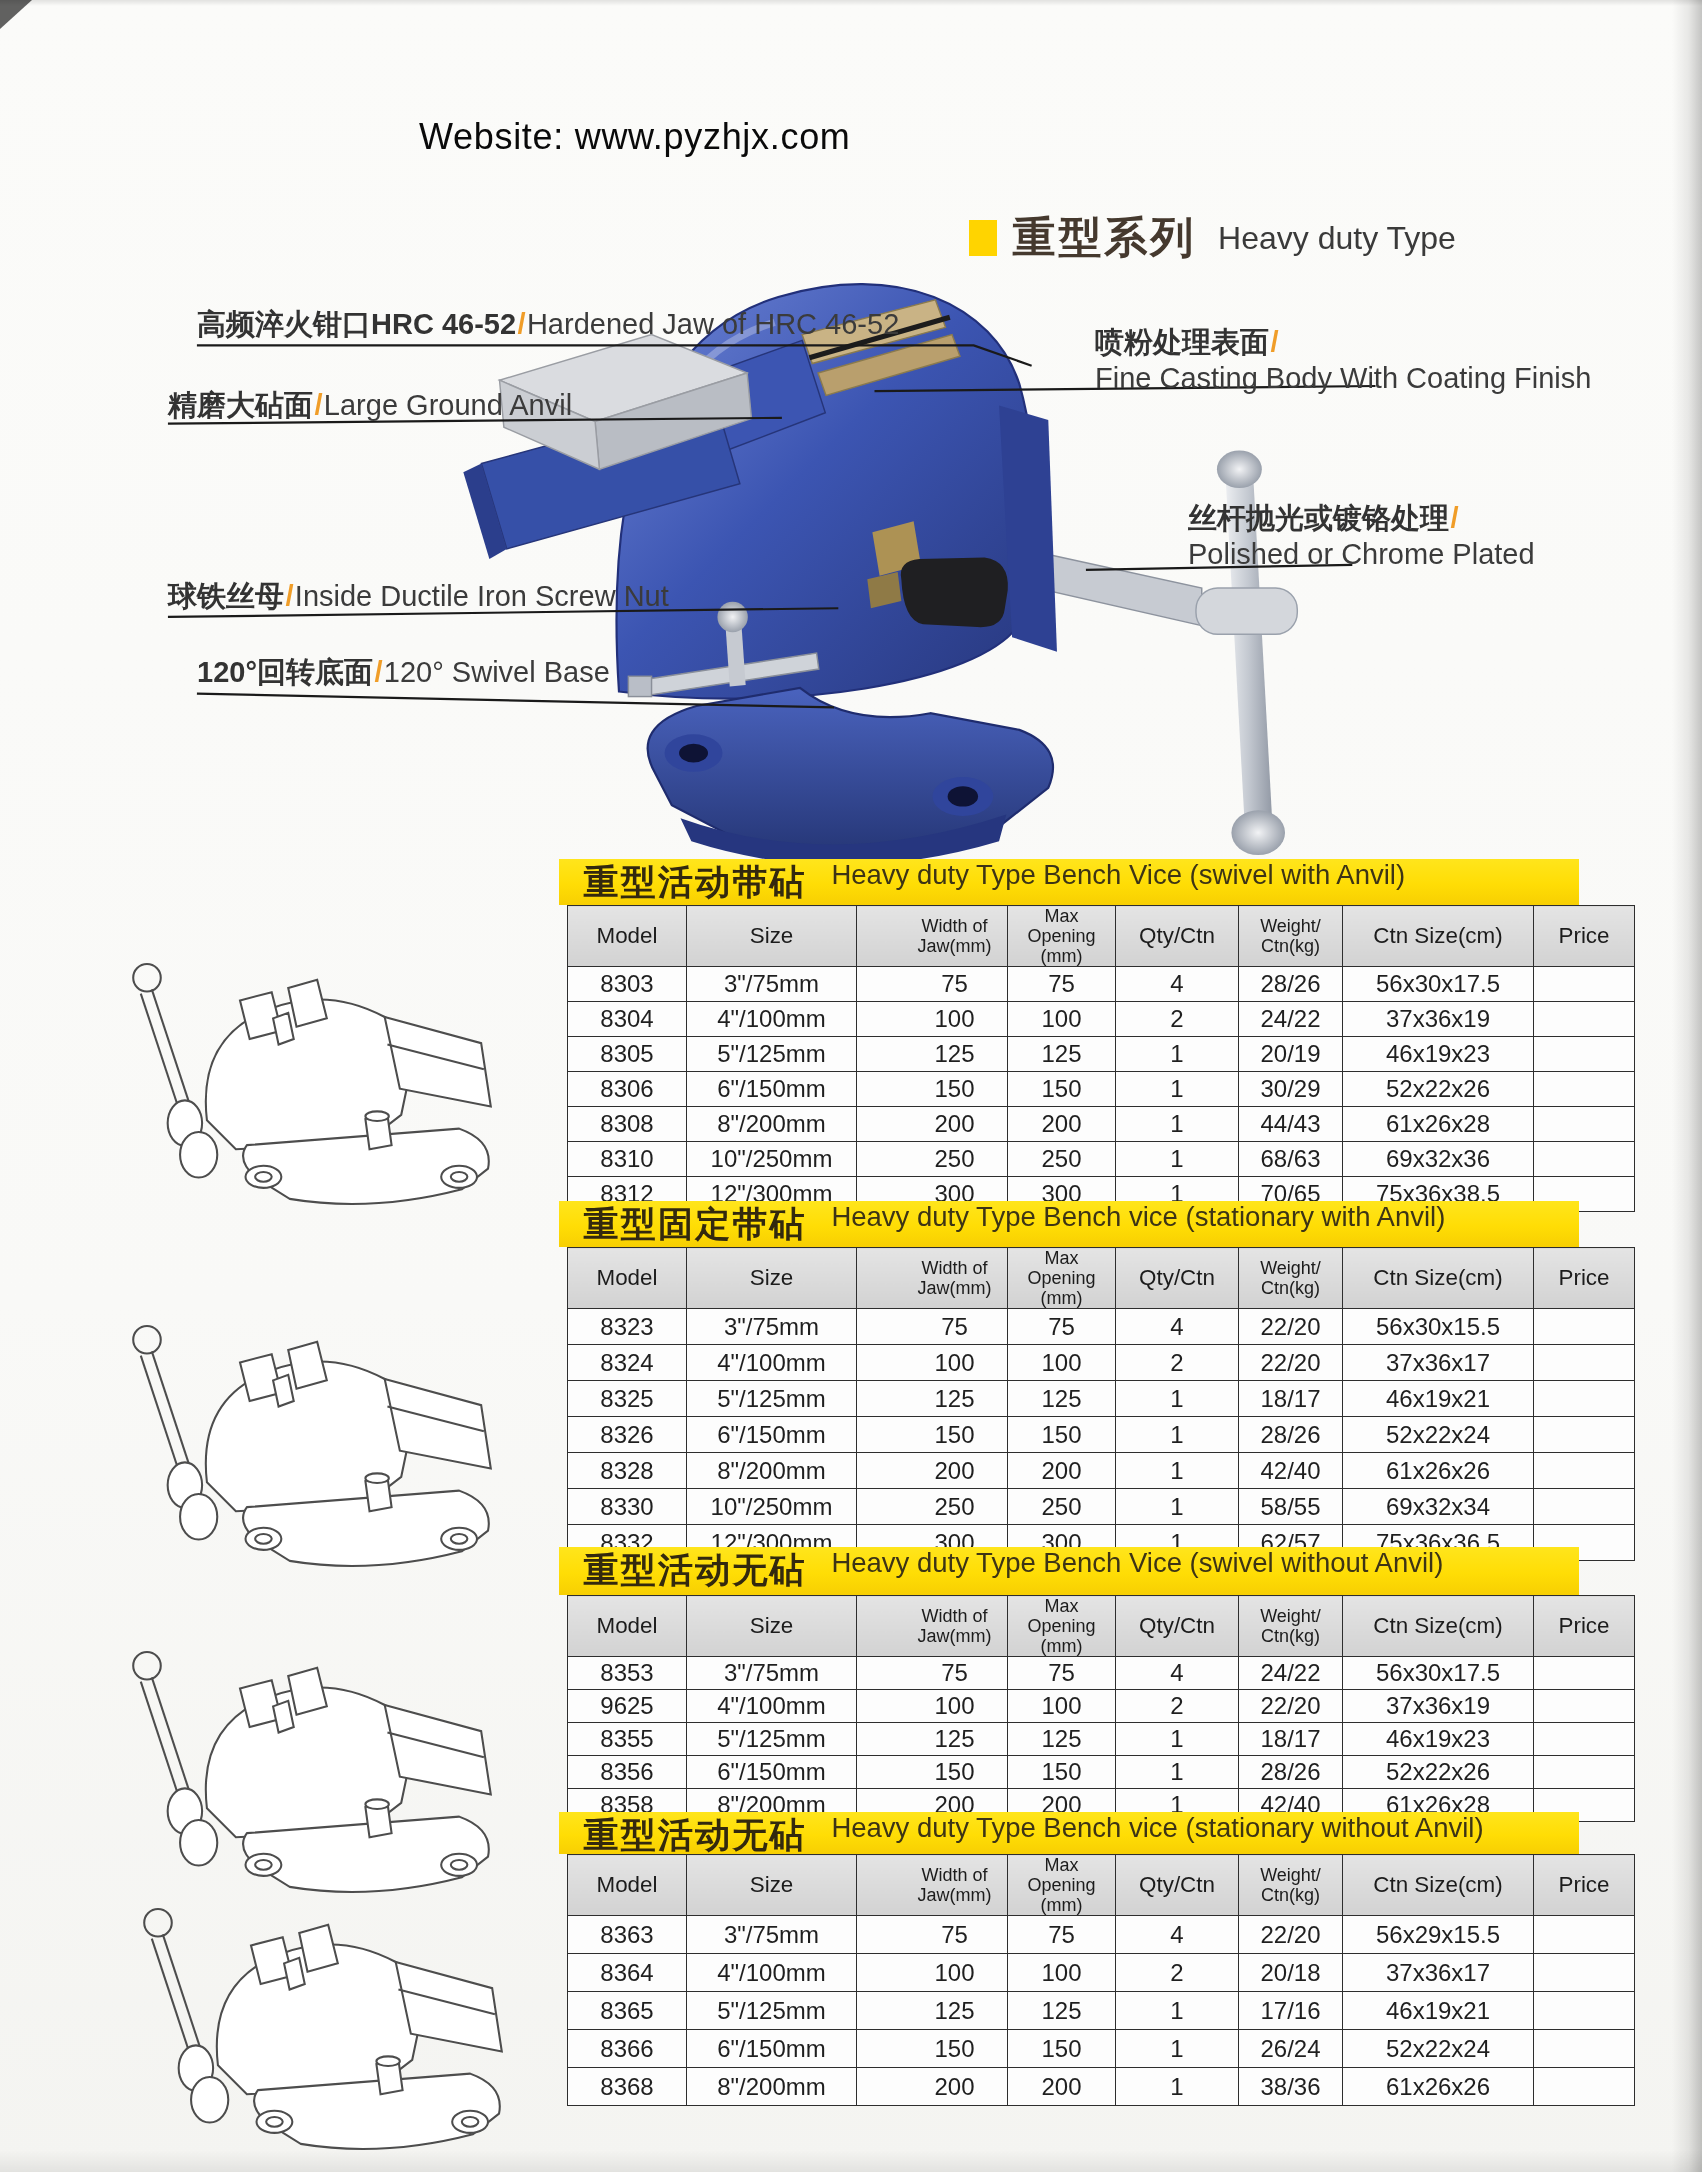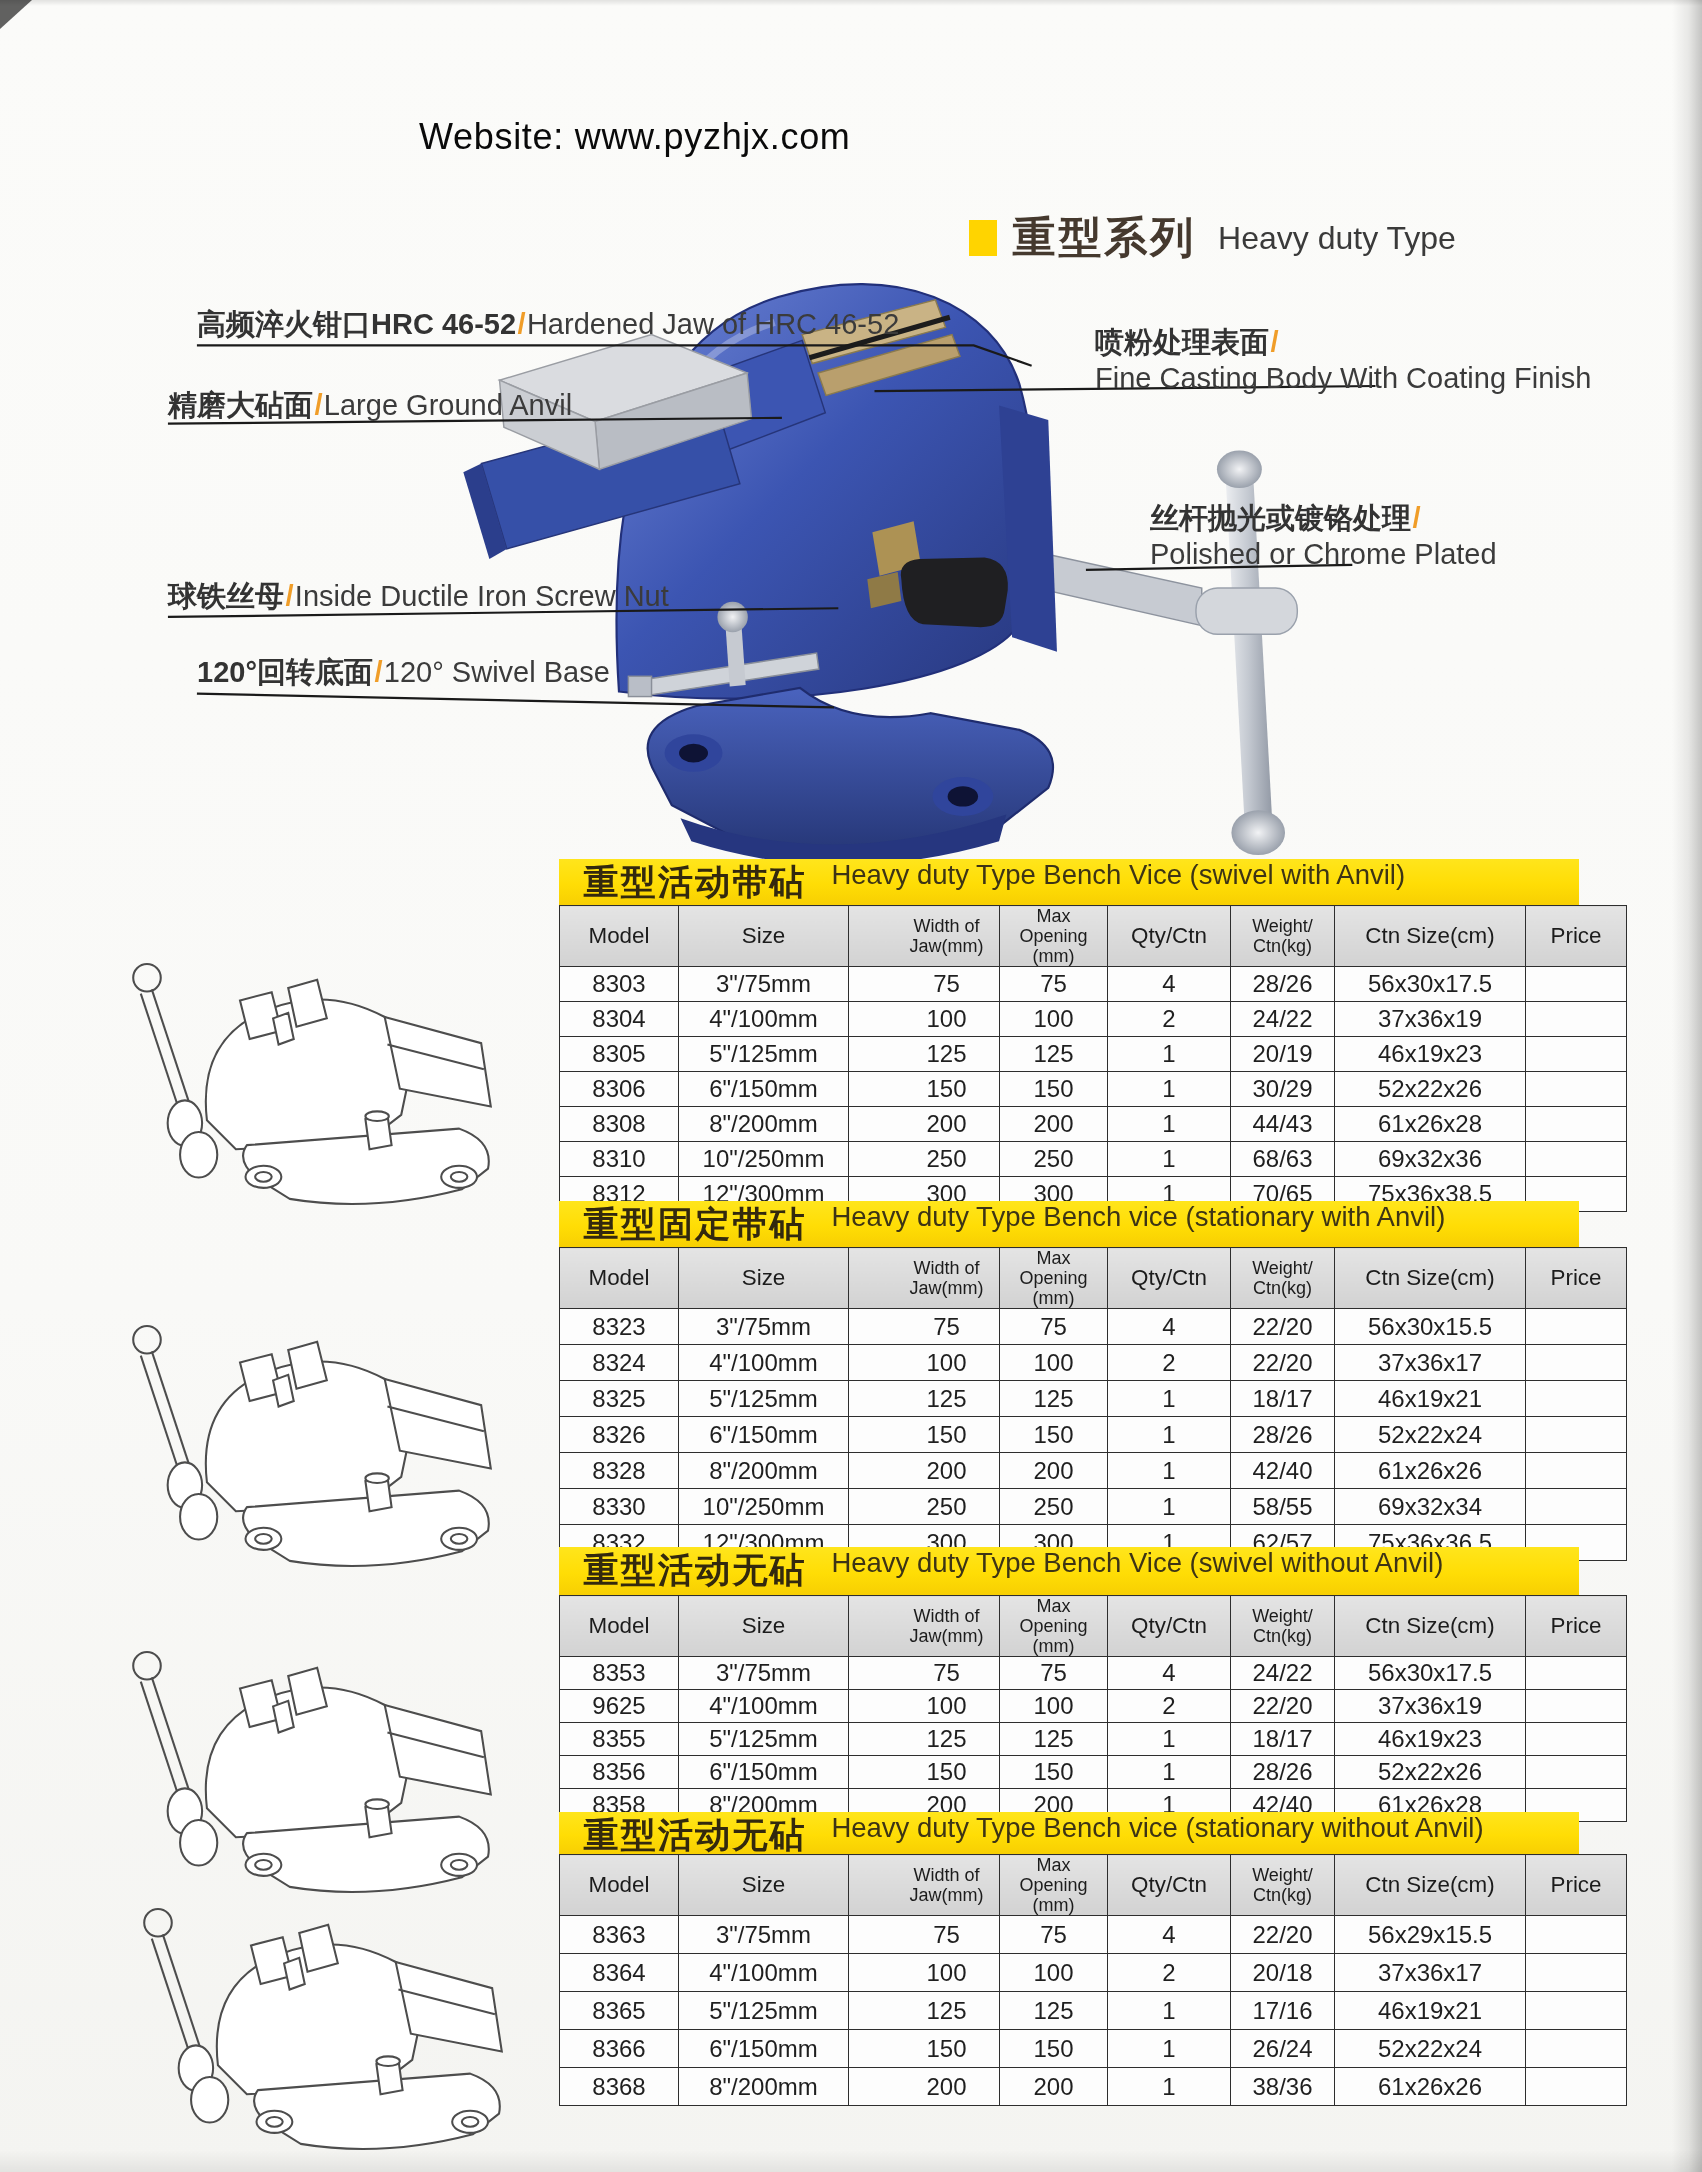--- a/index.html
+++ b/index.html
@@ -43,21 +43,21 @@
   
   .drawing{position:absolute;width:463px;height:290px;}
 
   
   .tbl-block{position:absolute;left:559px;width:1020px;}
   .tbl-title{display:flex;align-items:flex-start;height:var(--title-h,46px);
     background:linear-gradient(180deg,#ffe51c 0%,#ffdd05 55%,#f7cf02 100%);
     padding-left:24.6px;box-sizing:border-box;}
   .tbl-title .zh{font-size:35px;font-weight:bold;color:#33290e;letter-spacing:2.2px;}
   .tbl-title .en{font-size:27.5px;color:#3d3415;margin-left:24.6px;}
-  table.vtable{border-collapse:collapse;table-layout:fixed;width:1020px;background:#fdfdfd;}
+  table.vtable{border-collapse:collapse;table-layout:fixed;width:1020px;background:#fdfdfd;margin-left:8px;}
   .vtable th,.vtable td{border:1.4px solid #2e2e2e;text-align:center;vertical-align:middle;
     padding:0;overflow:hidden;}
   .vtable th{height:var(--head-h,56px);
     background:linear-gradient(180deg,#e4e4e4 0%,#d2d2d2 100%);
     font-weight:normal;color:#1c1c1c;font-size:22.4px;}
   .vtable th .h-l1.small,.vtable th .h-l2.small{font-size:18px;line-height:1.12;}
   .vtable td{height:var(--row-h,34px);font-size:24px;color:#1f1f1f;}
   .vtable th:nth-child(1),.vtable td:nth-child(1){width:118px;}
   .vtable th:nth-child(2),.vtable td:nth-child(2){width:169px;}
   .vtable th:nth-child(3),.vtable td:nth-child(3){width:105px;padding-left:45px;}
@@ -162,21 +162,21 @@
   <div class="callout" style="left:197px;top:307px">
     <span class="zh">高频淬火钳口HRC 46-52</span><span class="slash">/</span><span class="en">Hardened Jaw of HRC 46-52</span>
   </div>
   <div class="callout" style="left:168px;top:388px">
     <span class="zh">精磨大砧面</span><span class="slash">/</span><span class="en">Large Ground Anvil</span>
   </div>
   <div class="callout twoline" style="left:1095px;top:324px">
     <span class="zh">喷粉处理表面</span><span class="slash">/</span>
     <span class="l2 en">Fine Casting Body With Coating Finish</span>
   </div>
-  <div class="callout twoline" style="left:1150px;top:500px">
+  <div class="callout twoline" style="left:1188px;top:500px">
     <span class="zh">丝杆抛光或镀铬处理</span><span class="slash">/</span>
     <span class="l2 en">Polished or Chrome Plated</span>
   </div>
   <div class="callout" style="left:168px;top:579px">
     <span class="zh">球铁丝母</span><span class="slash">/</span><span class="en">Inside Ductile Iron Screw Nut</span>
   </div>
   <div class="callout" style="left:197px;top:655px">
     <span class="zh">120°回转底面</span><span class="slash">/</span><span class="en">120° Swivel Base</span>
   </div>
 

